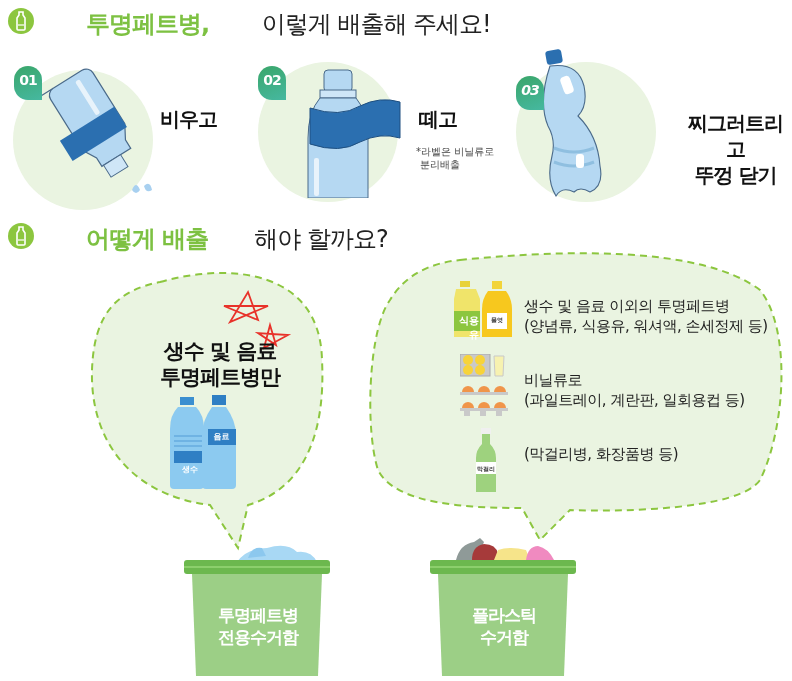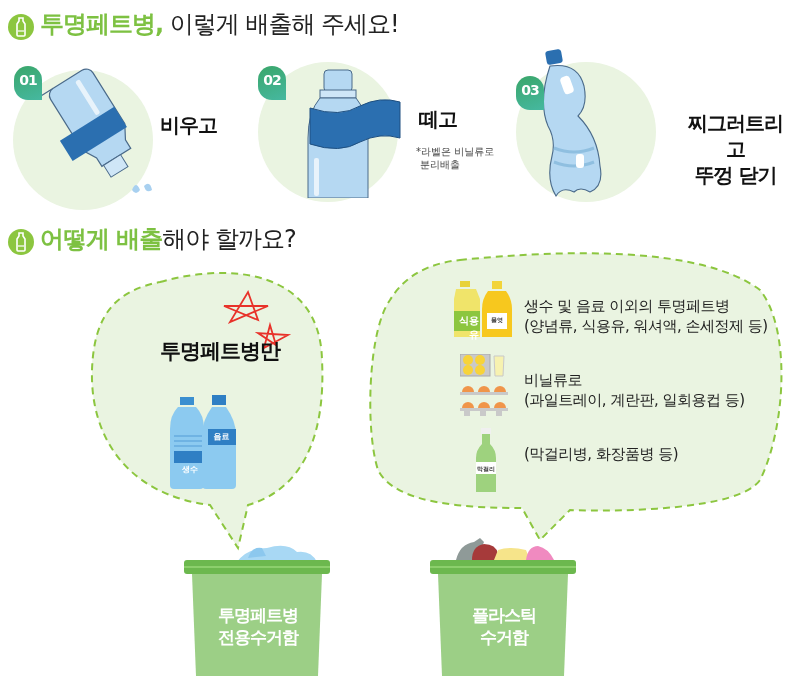--- a/index.html
+++ b/index.html
@@ -1,21 +1,21 @@
 <!DOCTYPE html>
 <html><head>
   <meta charset="utf-8">
   <style>
     * { box-sizing: border-box; margin: 0; padding: 0; }
     html, body { width: 792px; height: 681px; background: #ffffff; overflow: hidden; }
     body { position: relative; font-family: "DejaVu Sans", "Liberation Sans", sans-serif; color: #222; }
     .abs { position: absolute; }
 
     
-    .heading { position: absolute; display: flex; align-items: flex-end; white-space: nowrap; letter-spacing: -1px; }
+    .heading { position: absolute; display: flex; align-items: flex-start; white-space: nowrap; letter-spacing: -1px; gap: 46px; }
     .heading .hicon { width: 26px; height: 26px; border-radius: 50%; background: #8cc63f; display: flex; align-items: center; justify-content: center; margin-right: 6px; }
     .heading .green { color: #7dc142; font-weight: bold; }
     .heading .black { color: #222; font-weight: normal; }
     .h1 { left: 8px; top: 8px; font-size: 24px; }
     .h2 { left: 8px; top: 223px; font-size: 24px; }
 
     
     .step-circle { position: absolute; width: 140px; height: 140px; border-radius: 50%; background: #eaf4e1; }
     .step-badge { position: absolute; width: 28px; height: 34px; background: linear-gradient(160deg,#3aa66a,#46b8a0); border-radius: 14px 14px 0 14px; color: #fff; font-weight: bold; font-size: 14px; display: flex; align-items: center; justify-content: center; padding-bottom: 6px; letter-spacing: -1px; }
     .step-label { position: absolute; font-weight: bold; font-size: 20px; color: #111; letter-spacing: -1px; line-height: 26px; }
@@ -48,21 +48,21 @@
   <g transform="rotate(-32 60 60)">
     <path d="M22 10 h48 a8 8 0 0 1 8 8 v60 l-8 14 v10 h-34 v-10 l-8 -14 v-60 a8 8 0 0 1 8 -8z" fill="#b5d8f2" stroke="#4a6a8a" stroke-width="1.2"></path>
     <rect x="14" y="58" width="64" height="24" fill="#2b6fb0"></rect>
     <rect x="38" y="102" width="20" height="14" fill="#cfe6f7" stroke="#4a6a8a" stroke-width="1"></rect>
     <rect x="58" y="16" width="5" height="40" rx="2" fill="#e8f3fb"></rect>
   </g>
   <path d="M92 132 q4 -10 8 0 q-4 6 -8 0z" fill="#a8d0f0"></path>
   <path d="M104 128 q6 -6 8 4 q-6 4 -8 -4z" fill="#a8d0f0"></path>
 </svg>
 <div class="step-badge" style="left:14px;top:66px;">01</div>
-<div class="step-label" style="left:160px;top:112px;">비우고</div>
+<div class="step-label" style="left:160px;top:106px;">비우고</div>
 
 <div class="step-circle" style="left:258px;top:62px;"></div>
 <svg class="abs" style="left:300px;top:68px;" width="110" height="130" viewBox="0 0 110 130">
   <rect x="24" y="2" width="28" height="22" rx="4" fill="#b5d8f2" stroke="#4a6a8a" stroke-width="1"></rect>
   <rect x="20" y="22" width="36" height="8" fill="#cfe6f7" stroke="#4a6a8a" stroke-width="1"></rect>
   <path d="M20 30 q-12 14 -12 40 v60 h60 v-60 q0 -26 -12 -40z" fill="#b5d8f2" stroke="#4a6a8a" stroke-width="1"></path>
   <path d="M10 40 q30 10 50 -2 q20 -10 40 -4 v36 q-20 -6 -40 4 q-20 12 -50 2z" fill="#2b6fb0" stroke="#1e4f80" stroke-width="1"></path>
   <rect x="14" y="90" width="5" height="38" rx="2" fill="#e8f3fb"></rect>
 </svg>
 <div class="step-badge" style="left:258px;top:66px;">02</div>
@@ -74,21 +74,21 @@
 
 <div class="step-circle" style="left:516px;top:62px;"></div>
 <svg class="abs" style="left:540px;top:48px;" width="80" height="150" viewBox="0 0 80 150">
   <rect x="6" y="2" width="16" height="14" rx="3" fill="#2b6fb0" transform="rotate(-10 14 9)"></rect>
   <path d="M10 18 q28 -4 34 20 q4 20 -6 30 q20 20 22 50 q4 20 -10 26 q-10 -6 -16 0 q-12 -6 -18 4 q-10 -16 -4 -40 q4 -16 -4 -30 q-10 -24 2 -60z" fill="#b5d8f2" stroke="#4a6a8a" stroke-width="1.1"></path>
   <rect x="22" y="28" width="10" height="18" rx="4" fill="#fff" transform="rotate(-20 27 37)"></rect>
   <path d="M14 100 q20 8 40 0" stroke="#8fbfe0" stroke-width="3" fill="none"></path>
   <path d="M14 114 q20 8 40 0" stroke="#8fbfe0" stroke-width="3" fill="none"></path>
   <rect x="36" y="106" width="8" height="14" rx="3" fill="#fff"></rect>
 </svg>
-<div class="step-badge" style="left:516px;top:76px;">03</div>
+<div class="step-badge" style="left:516px;top:76px;font-style:italic;">03</div>
 <div class="step-label" style="left:655px;top:110px;text-align:center;margin-left:24px;">
   <div>찌그러트리고</div>
   <div>뚜껑 닫기</div>
 </div>
 
 <div class="heading h2">
   <span class="hicon">
     <svg width="12" height="20" viewBox="0 0 12 20">
         <path d="M4 1h4v3l2 3v11a1 1 0 0 1-1 1H3a1 1 0 0 1-1-1V7l2-3z" fill="none" stroke="#fff" stroke-width="1.6"></path>
         <line x1="3" y1="14" x2="9" y2="14" stroke="#fff" stroke-width="1.2"></line>
@@ -104,20 +104,21 @@
 
   <path d="M460 260 C 560 250, 700 245, 760 290 C 792 330, 785 430, 760 480 C 740 510, 620 512, 570 510 L 540 540 L 522 508 C 470 508, 395 505, 378 470 C 365 430, 368 330, 390 300 C 405 275, 430 263, 460 260 Z" fill="#eaf4e1" stroke="#8cc63f" stroke-width="2" stroke-dasharray="7 5"></path>
 
   <g fill="none" stroke="#e8322a" stroke-width="1.8">
     <path d="M248 292 L 258 320 L 224 306 L 268 306 L 230 322 Z"></path>
     <path d="M270 325 L 276 345 L 258 333 L 288 335 L 264 348 Z"></path>
   </g>
 </svg>
 
 <div class="left-title">
+  <div>생수 및 음료</div>
   <div>투명페트병만</div>
 </div>
 <svg class="abs" style="left:170px;top:395px;" width="70" height="95" viewBox="0 0 70 95">
   <rect x="10" y="2" width="14" height="8" fill="#3b8fd0"></rect>
   <path d="M8 12 h18 q8 8 8 22 v56 q0 4 -4 4 h-26 q-4 0 -4 -4 v-56 q0 -14 8 -22z" fill="#8ccaf0"></path>
   <rect x="4" y="40" width="30" height="2" fill="#6fb3e3"></rect>
     <rect x="4" y="45" width="30" height="2" fill="#6fb3e3"></rect>
     <rect x="4" y="50" width="30" height="2" fill="#6fb3e3"></rect>
   <rect x="4" y="56" width="30" height="12" fill="#2f7fc4"></rect>
   <rect x="42" y="0" width="14" height="10" fill="#2f7fc4"></rect>

